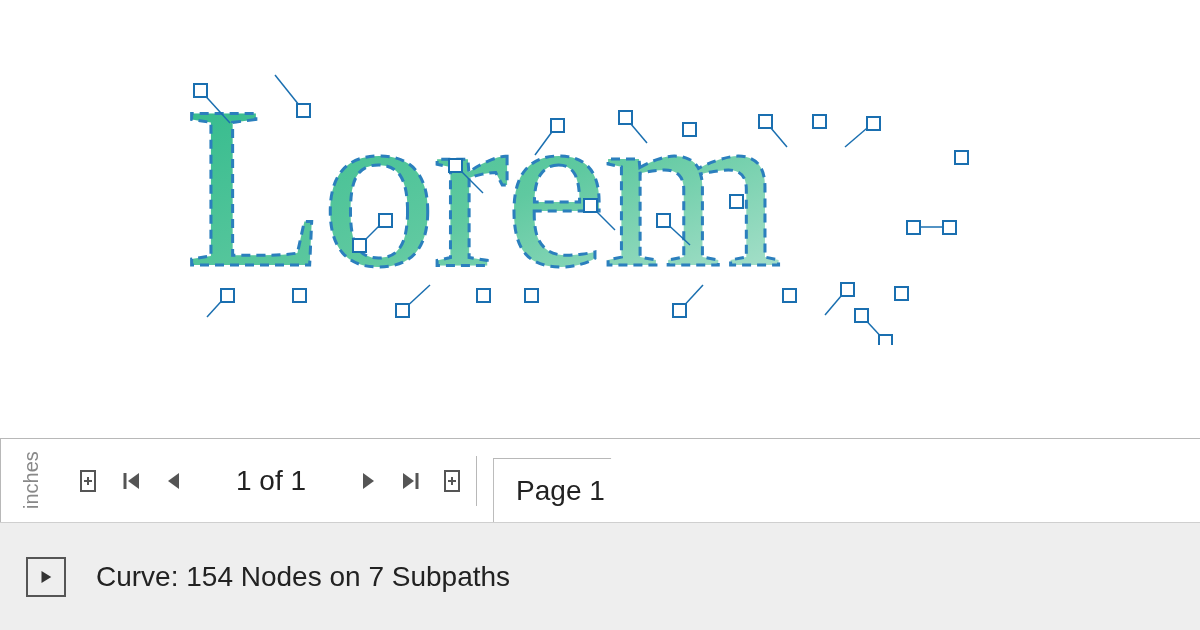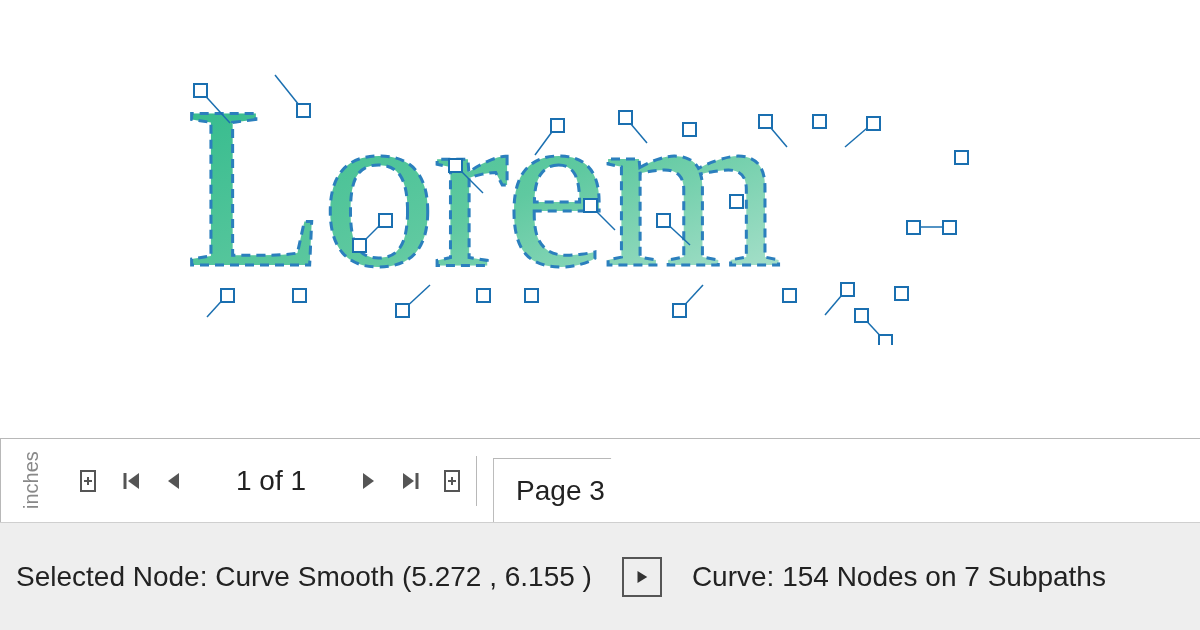--- a/index.html
+++ b/index.html
@@ -277,26 +277,25 @@
           <rect x="4" y="2" width="14" height="20" fill="none" stroke="#555" stroke-width="2"></rect>
           <line x1="11" y1="8" x2="11" y2="16" stroke="#555" stroke-width="2"></line>
           <line x1="7" y1="12" x2="15" y2="12" stroke="#555" stroke-width="2"></line>
         </svg>
     </button>
     <div class="sep-vert"></div>
   </div>
 
   <div class="page-tab-wrap">
     <div class="page-tab">
-      <span>Page 3</span>
+      <span>Page 1</span>
     </div>
   </div>
 </div>
 
 <div class="status-bar">
-  <span>Selected Node: Curve Smooth (5.272 , 6.155 )</span>
   <div class="status-play">
     <svg viewBox="0 0 24 24">
         <polygon points="6,4 6,20 19,12" fill="#333"></polygon>
       </svg>
   </div>
   <span>Curve: 154 Nodes on 7 Subpaths</span>
 </div>
 
 </body></html>

